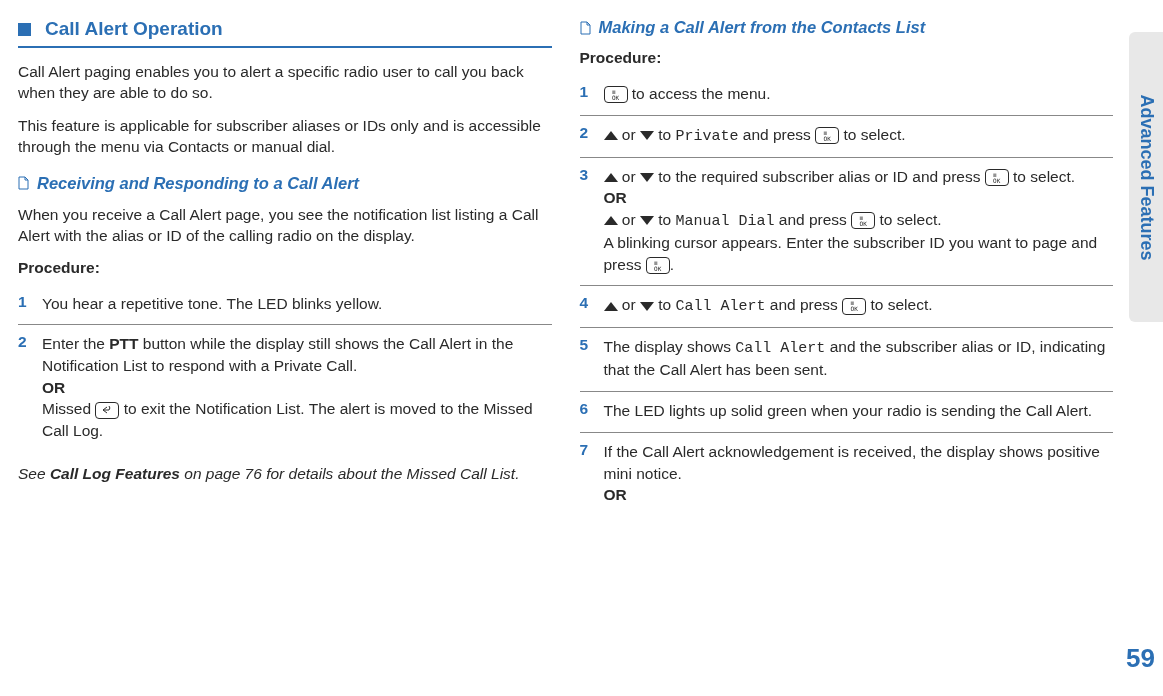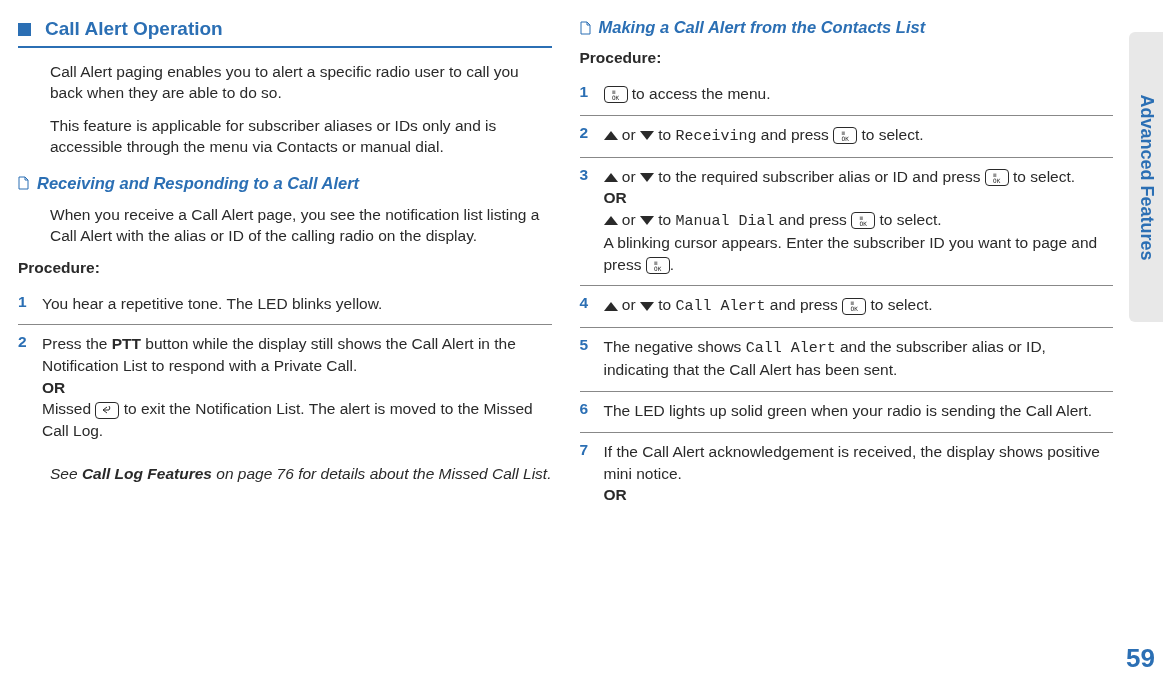--- a/index.html
+++ b/index.html
@@ -40,21 +40,20 @@
   }
   .blue-rule {
     height: 2px;
     background: #2b6fb4;
     margin-bottom: 14px;
   }
   .body-text {
     font-size: 15.5px;
     line-height: 1.35;
     margin-bottom: 12px;
-    margin-left: 32px;
   }
   .subsection-row {
     display: flex;
     align-items: center;
     gap: 8px;
     margin-top: 16px;
     margin-bottom: 12px;
     font-style: italic;
   }
   .subsection-title {
@@ -187,21 +186,21 @@
     <div class="procedure-label">Procedure:</div>
 
     <div class="step">
       <div class="step-num">1</div>
       <div class="step-body">You hear a repetitive tone. The LED blinks yellow.</div>
     </div>
 
     <div class="step">
       <div class="step-num">2</div>
       <div class="step-body">
-        <span>Press the </span><span class="bold">PTT</span><span> button while the display still shows the Call Alert in the Notification List to respond with a Private Call.</span><br>
+        <span>Enter the </span><span class="bold">PTT</span><span> button while the display still shows the Call Alert in the Notification List to respond with a Private Call.</span><br>
         <span class="bold">OR</span><br>
         <span>Missed </span><span class="key-box key-back">
             <svg viewBox="0 0 12 10">
               <path d="M6 2 L2 5 L6 8 M2 5 h6 a3 3 0 0 0 0 -4" fill="none" stroke="#2a2a2a" stroke-width="1"></path>
             </svg>
           </span><span> to exit the Notification List. The alert is moved to the Missed Call Log.</span>
       </div>
     </div>
 
     <p class="body-text italic">
@@ -224,21 +223,21 @@
     <div class="step">
       <div class="step-num">1</div>
       <div class="step-body">
         <span class="key-box key-ok"></span><span> to access the menu.</span>
       </div>
     </div>
 
     <div class="step">
       <div class="step-num">2</div>
       <div class="step-body">
-        <span class="tri-up"></span><span> or </span><span class="tri-down"></span><span> to </span><span class="mono">Receiving</span><span> and press </span><span class="key-box key-ok"></span><span> to select.</span>
+        <span class="tri-up"></span><span> or </span><span class="tri-down"></span><span> to </span><span class="mono">Private</span><span> and press </span><span class="key-box key-ok"></span><span> to select.</span>
       </div>
     </div>
 
     <div class="step">
       <div class="step-num">3</div>
       <div class="step-body">
         <span class="tri-up"></span><span> or </span><span class="tri-down"></span><span> to the required subscriber alias or ID and press </span><span class="key-box key-ok"></span><span> to select.</span><br>
         <span class="bold">OR</span><br>
         <span class="tri-up"></span><span> or </span><span class="tri-down"></span><span> to </span><span class="mono">Manual Dial</span><span> and press </span><span class="key-box key-ok"></span><span> to select.</span><br>
         <span>A blinking cursor appears. Enter the subscriber ID you want to page and press </span><span class="key-box key-ok"></span><span>.</span>
@@ -248,21 +247,21 @@
     <div class="step">
       <div class="step-num">4</div>
       <div class="step-body">
         <span class="tri-up"></span><span> or </span><span class="tri-down"></span><span> to </span><span class="mono">Call Alert</span><span> and press </span><span class="key-box key-ok"></span><span> to select.</span>
       </div>
     </div>
 
     <div class="step">
       <div class="step-num">5</div>
       <div class="step-body">
-        <span>The negative shows </span><span class="mono">Call Alert</span><span> and the subscriber alias or ID, indicating that the Call Alert has been sent.</span>
+        <span>The display shows </span><span class="mono">Call Alert</span><span> and the subscriber alias or ID, indicating that the Call Alert has been sent.</span>
       </div>
     </div>
 
     <div class="step">
       <div class="step-num">6</div>
       <div class="step-body">The LED lights up solid green when your radio is sending the Call Alert.</div>
     </div>
 
     <div class="step">
       <div class="step-num">7</div>

